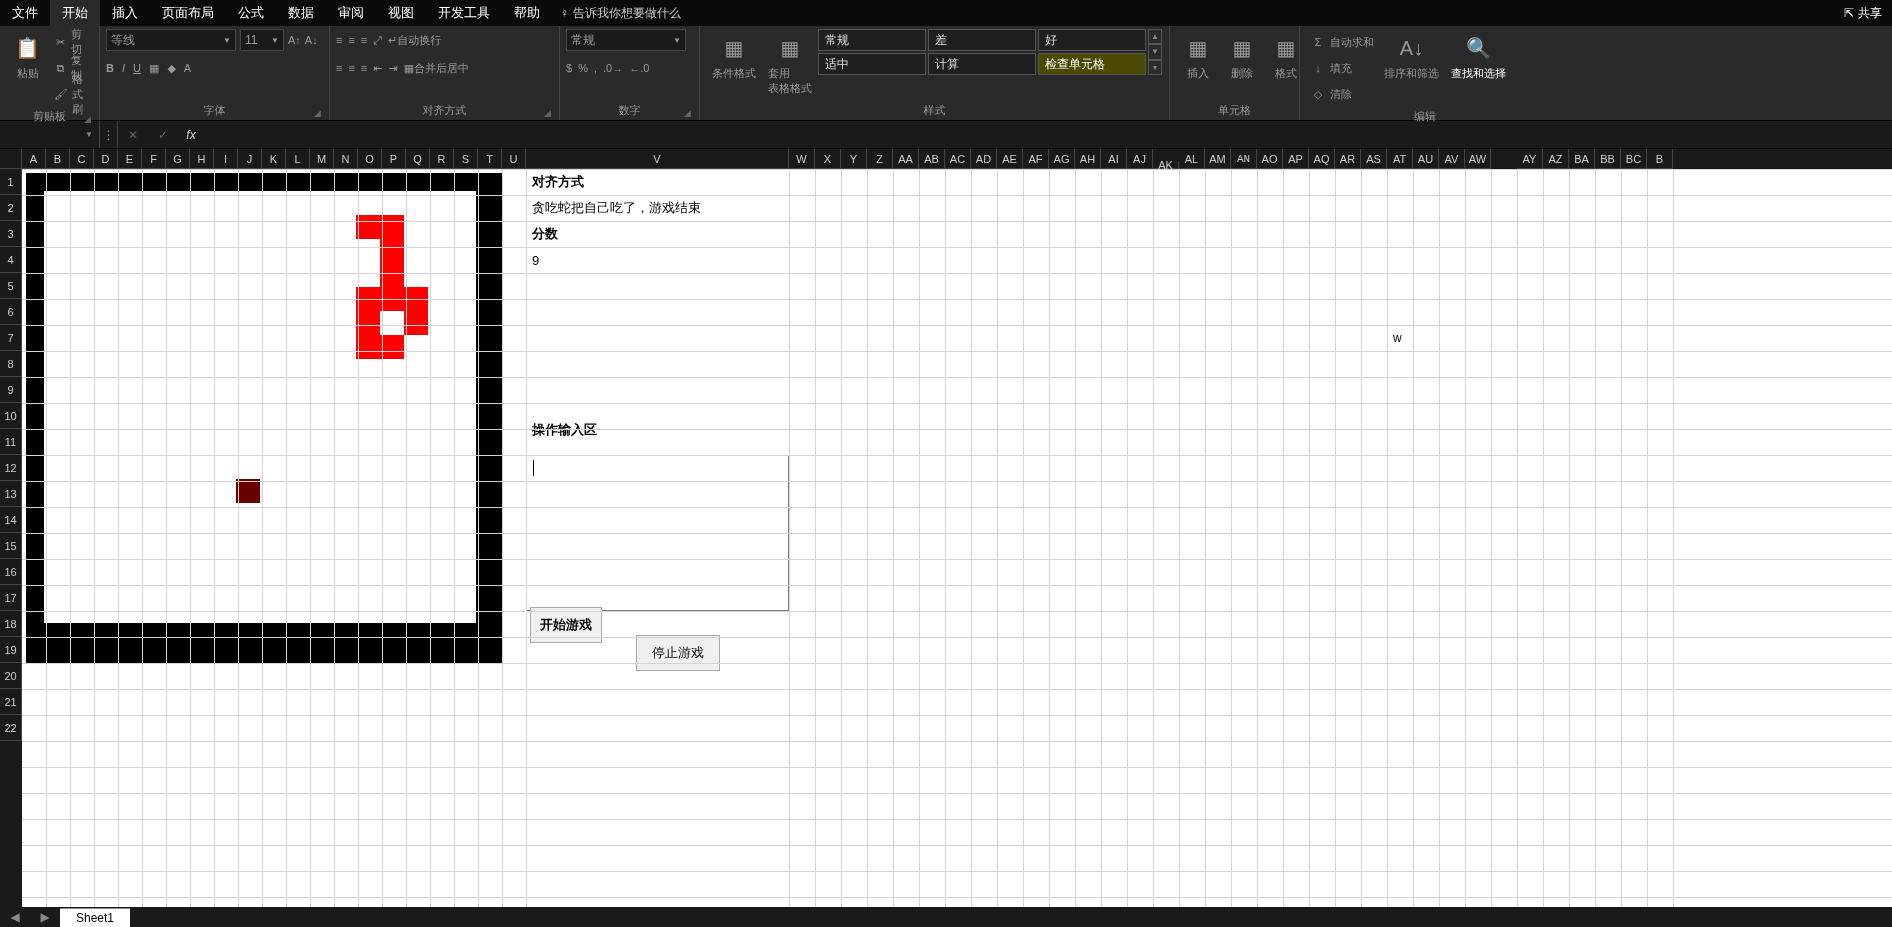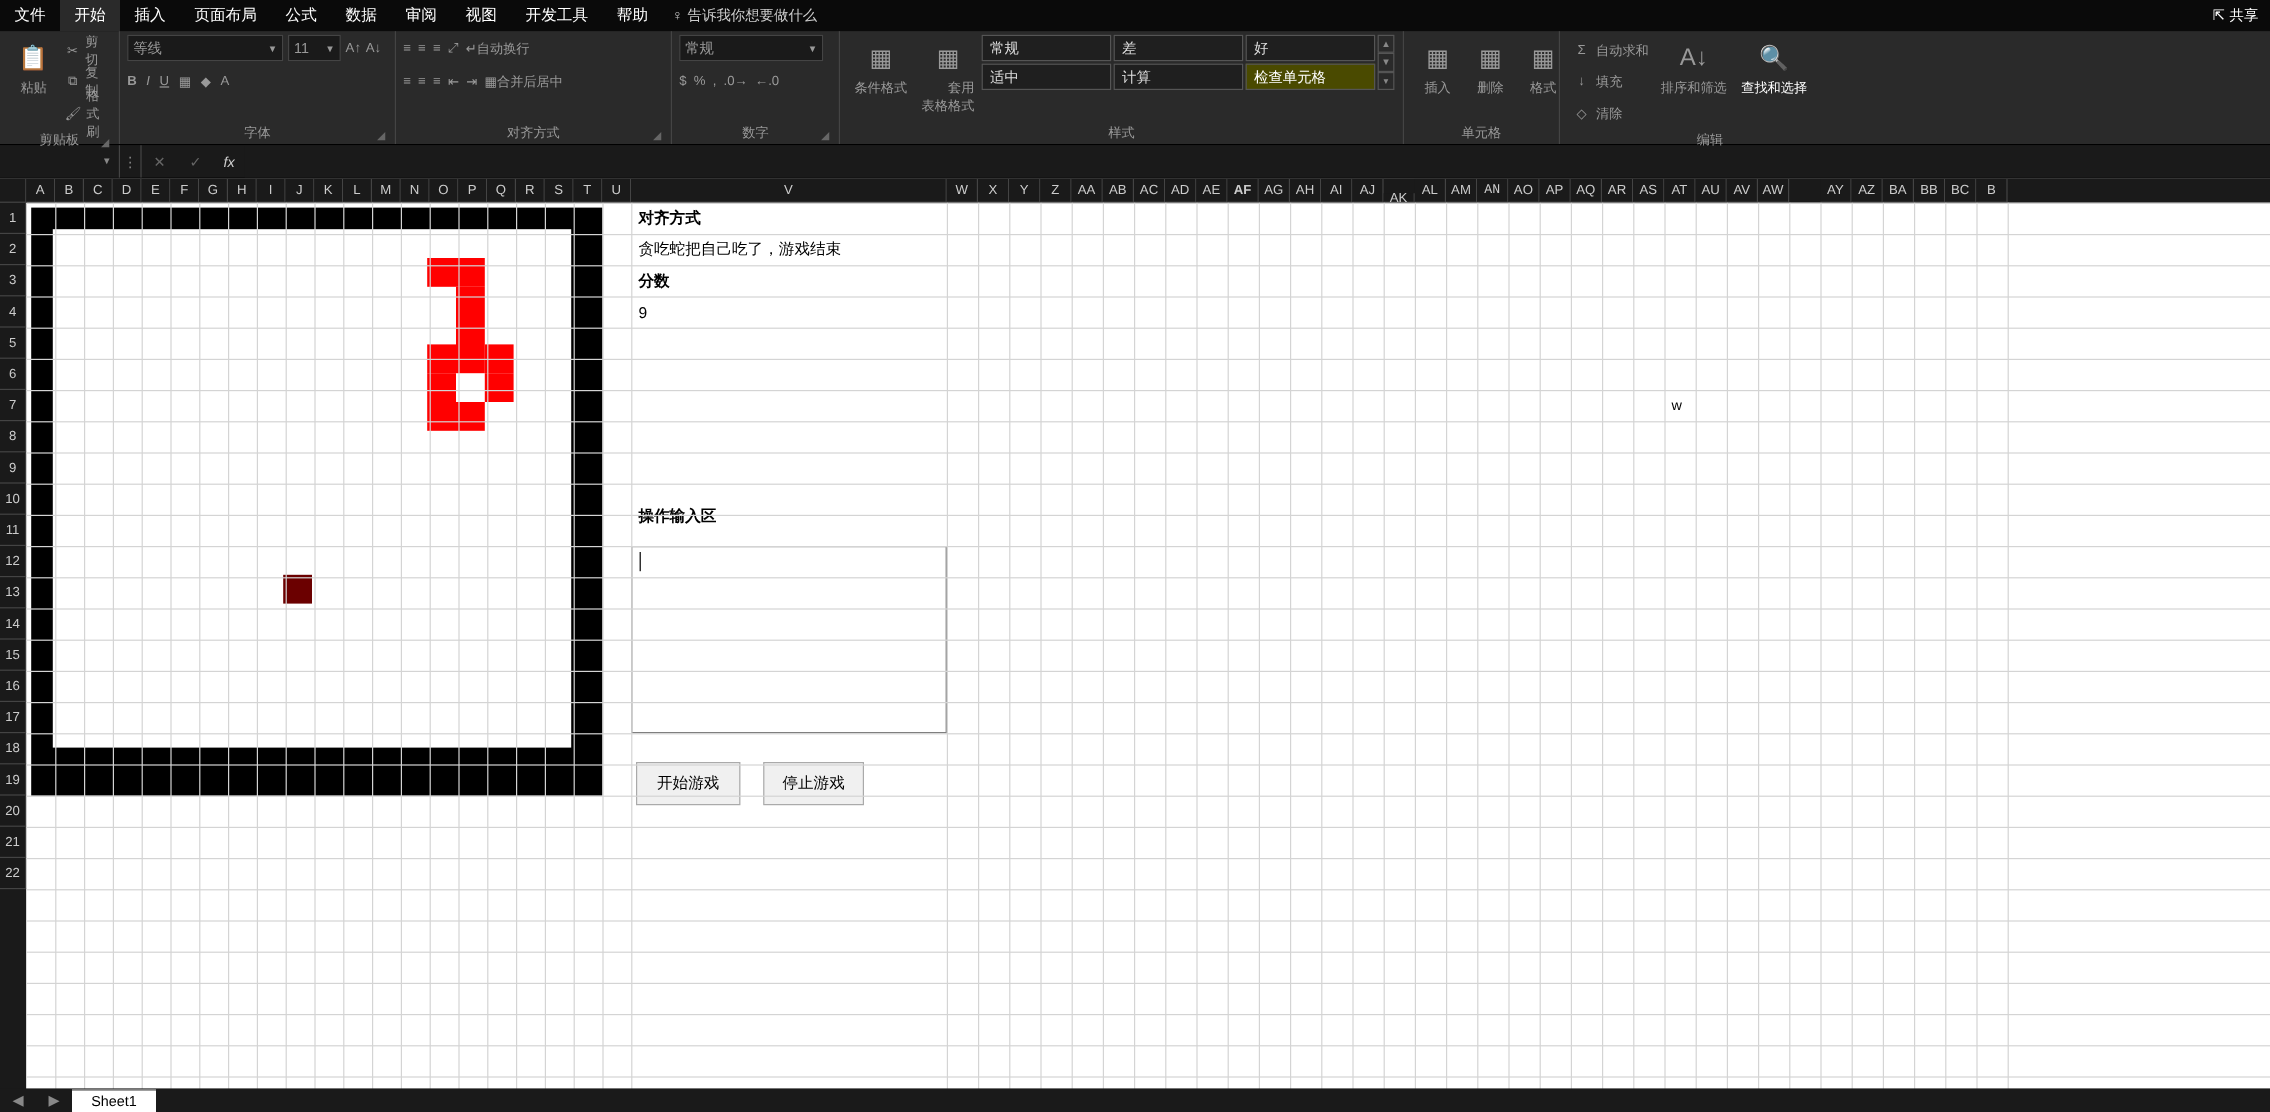--- a/index.html
+++ b/index.html
@@ -220,21 +220,21 @@
   </div>
 
   <div class="ribbon-group" style="width:470px">
     <div class="ribbon-group-content">
       <div class="big-btn">
         <div class="icon">▦</div>
         <div class="label">条件格式</div>
       </div>
       <div class="big-btn">
         <div class="icon">▦</div>
-        <div class="label" style="white-space:pre-line;text-align:right">套用
+        <div class="label" style="white-space:pre-line;text-align:left">套用
 表格格式</div>
       </div>
       <div style="display:flex">
         <div class="style-gallery" id="style-gallery">
             <div class="style-cell">常规</div>
             <div class="style-cell">差</div>
             <div class="style-cell">好</div>
             <div class="style-cell">适中</div>
             <div class="style-cell">计算</div>
             <div class="style-cell highlighted">检查单元格</div>
@@ -341,21 +341,21 @@
       <div class="col-h" style="width: 263px;">V</div>
       <div class="col-h" style="width: 26px;">W</div>
       <div class="col-h" style="width: 26px;">X</div>
       <div class="col-h" style="width: 26px;">Y</div>
       <div class="col-h" style="width: 26px;">Z</div>
       <div class="col-h" style="width: 26px;">AA</div>
       <div class="col-h" style="width: 26px;">AB</div>
       <div class="col-h" style="width: 26px;">AC</div>
       <div class="col-h" style="width: 26px;">AD</div>
       <div class="col-h" style="width: 26px;">AE</div>
-      <div class="col-h" style="width: 26px; font-weight: bold;">AF</div>
+      <div class="col-h" style="width: 26px;">AF</div>
       <div class="col-h" style="width: 26px;">AG</div>
       <div class="col-h" style="width: 26px;">AH</div>
       <div class="col-h" style="width: 26px;">AI</div>
       <div class="col-h" style="width: 26px;">AJ</div>
       <div class="col-h" style="width: 26px; margin-top: 12px;">AK</div>
       <div class="col-h" style="width: 26px;">AL</div>
       <div class="col-h" style="width: 26px;">AM</div>
       <div class="col-h" style="width: 26px; font-family: Liberation Mono, monospace;">AN</div>
       <div class="col-h" style="width: 26px;">AO</div>
       <div class="col-h" style="width: 26px;">AP</div>
@@ -416,21 +416,21 @@
       </div>
 
       <div class="cell-text bold" id="status-label" style="left: 506px; top: 0px; width: 263px; height: 26px;">对齐方式</div>
       <div class="cell-text" id="status-value" style="left: 506px; top: 26px; width: 263px; height: 26px;">贪吃蛇把自己吃了，游戏结束</div>
       <div class="cell-text bold" id="score-label" style="left: 506px; top: 52px; width: 263px; height: 26px;">分数</div>
       <div class="cell-text" id="score-value" style="left: 506px; top: 78px; width: 263px; height: 26px;">9</div>
       <div class="cell-text bold" id="input-label" style="left: 506px; top: 248px; width: 263px; height: 26px;">操作输入区</div>
       <div class="input-area" id="input-area" style="left: 504px; top: 286px; width: 263px; height: 156px;">
         <div class="text-cursor" id="text-cursor" style="left: 6px; top: 4px; height: 16px;"></div>
       </div>
-      <div class="game-btn" id="btn-start" style="left: 508px; top: 466px; width: 87px; height: 36px;">
+      <div class="game-btn" id="btn-start" style="left: 508px; top: 438px; width: 72px; height: 36px; font-weight: bold;">
           <span>开始游戏</span>
         </div>
       <div class="game-btn" id="btn-stop" style="left: 614px; top: 466px; width: 84px; height: 36px;">
           <span>停止游戏</span>
         </div>
       <div class="w-cell" id="w-cell" style="left: 1371px; top: 162px;">w</div>
     <div class="gridline-h" style="top: 0px;"></div>
         <div class="gridline-h" style="top: 26px;"></div>
         <div class="gridline-h" style="top: 52px;"></div>
         <div class="gridline-h" style="top: 78px;"></div>

